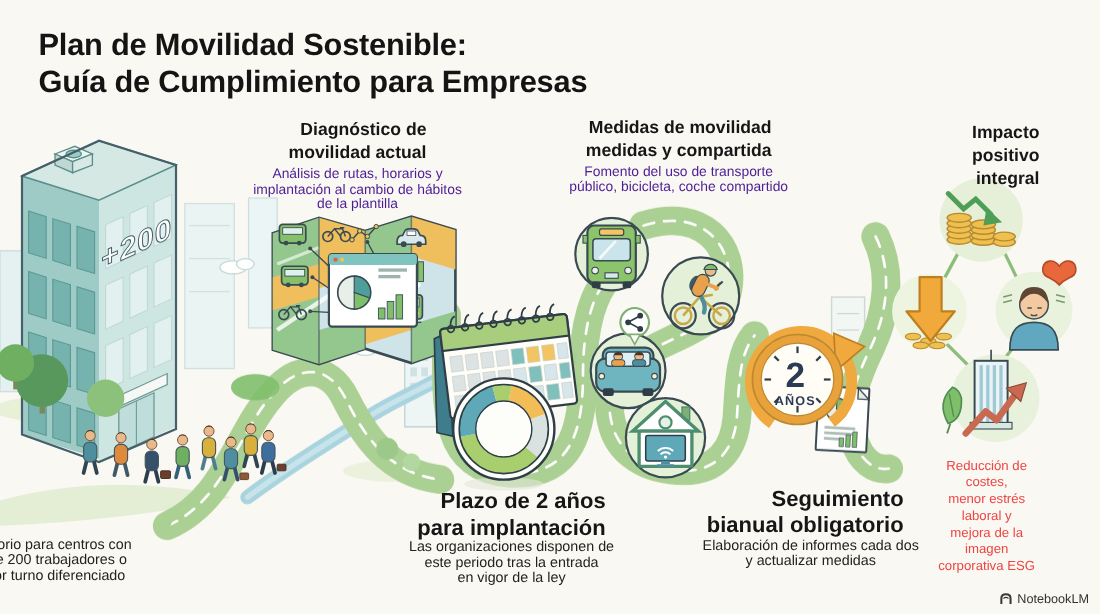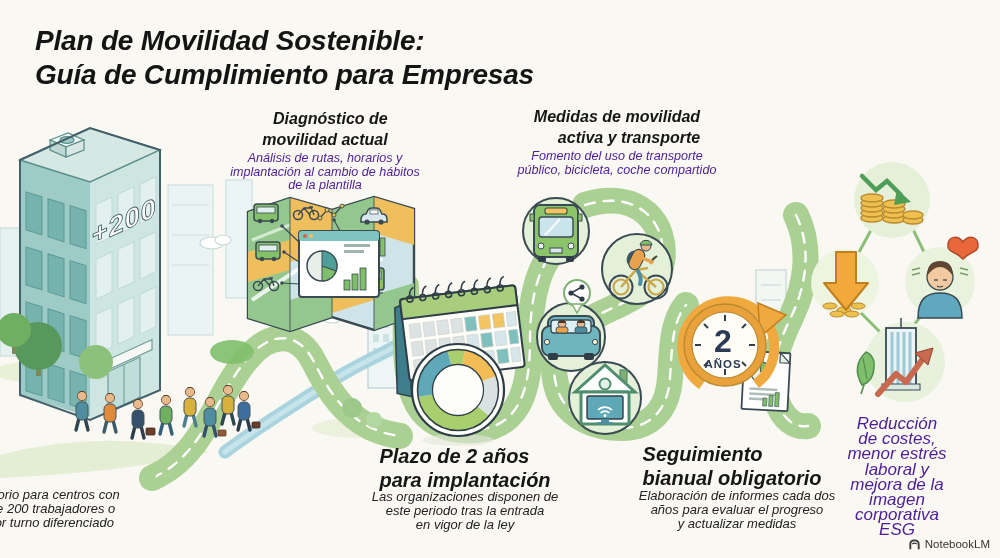--- a/index.html
+++ b/index.html
@@ -1,27 +1,27 @@
 <!DOCTYPE html>
 <html><head>
 <meta charset="utf-8">
 <style>
   html,body{margin:0;padding:0;background:#e8e8e8;}
   .canvas{position:relative;width:1000px;height:558px;background:#FAF8F2;overflow:hidden;
           font-family:"Liberation Sans",sans-serif;color:#161616;}
   svg.scene{position:absolute;left:0;top:0;width:1000px;height:558px;}
-  .abs{position:absolute;font-style:italic;}
+  .abs{position:absolute;}
   .h1{font-weight:700;font-size:28px;line-height:34px;color:#141414;letter-spacing:-.2px;}
   .top-h{font-weight:700;font-size:16px;line-height:21px;text-align:right;transform:translateX(-50%);}
-  .bot-h{font-weight:700;font-size:20px;line-height:24px;text-align:left;transform:translateX(-50%);}
+  .bot-h{font-weight:700;font-size:20px;line-height:24px;text-align:right;transform:translateX(-50%);}
   .left-a{text-align:left;transform:none;}
   .body-t{font-size:12.6px;line-height:13.6px;color:#4c1d95;text-align:center;transform:translateX(-50%);}
   .body-b{font-size:13px;line-height:13.8px;color:#222;text-align:center;transform:translateX(-50%);}
-  .body-i{font-size:17px;line-height:15.2px;color:#4c1d95;text-align:center;transform:translateX(-50%);}
-  .footer{position:absolute;right:10px;bottom:7px;display:flex;align-items:flex-start;gap:4px;
+  .body-i{font-size:12px;line-height:15.2px;color:#ef4444;text-align:center;transform:translateX(-50%);}
+  .footer{position:absolute;right:10px;bottom:7px;display:flex;align-items:center;gap:4px;
           font-size:11.5px;font-weight:500;color:#333;}
   .leg{stroke:var(--pants,#3E5A66);stroke-width:3.4;stroke-linecap:round;}
   .torso{fill:var(--shirt,#4E8E9E);stroke:#44555E;stroke-width:1;}
 </style>
 </head>
 <body>
 
 <div class="canvas">
 
 <svg class="scene" viewBox="0 0 1000 558">
@@ -528,27 +528,31 @@
       <div>movilidad actual</div>
   </div>
   <div class="abs body-t" style="left:325px;top:152px">
     <div>Análisis de rutas, horarios y</div>
       <div>implantación al cambio de hábitos</div>
       <div>de la plantilla</div>
   </div>
 
   <div class="abs top-h" style="left:617px;top:106px">
     <div>Medidas de movilidad</div>
-      <div>activa y transporte</div>
+      <div>medidas y compartida</div>
   </div>
   <div class="abs body-t" style="left:617px;top:150px">
     <div>Fomento del uso de transporte</div>
       <div>público, bicicleta, coche compartido</div>
   </div>
 
+  <div class="abs top-h" style="left:890px;top:110px">
+    <div>Impacto positivo</div>
+      <div>integral</div>
+  </div>
   <div class="abs body-i" style="left:897px;top:416px">
     <div>Reducción de costes,</div>
       <div>menor estrés laboral y</div>
     <div>mejora de la imagen</div>
       <div>corporativa ESG</div>
   </div>
 
   <div class="abs body-b left-a" style="left:38px;top:488px;line-height:14px">
     <div>Obligatorio para centros con</div>
       <div>más de 200 trabajadores o</div>
@@ -564,21 +568,20 @@
       <div>este periodo tras la entrada</div>
       <div>en vigor de la ley</div>
   </div>
 
   <div class="abs bot-h" style="left:732px;top:442px">
     <div>Seguimiento</div>
       <div>bianual obligatorio</div>
   </div>
   <div class="abs body-b" style="left:737px;top:489px">
     <div>Elaboración de informes cada dos</div>
-      <div>años para evaluar el progreso</div>
       <div>y actualizar medidas</div>
   </div>
 
   <div class="footer">
     <svg width="13" height="13" viewBox="0 0 14 14">
       <path d="M2.5,12 V6.5 Q2.5,2.5 7,2.5 Q11.5,2.5 11.5,6.5 V12" fill="none" stroke="#3A3A3A" stroke-width="2"></path>
       <path d="M4.5,6.5 Q7,4.5 9.5,6.5" fill="none" stroke="#3A3A3A" stroke-width="1.2"></path>
     </svg>
     <span>NotebookLM</span>
   </div>

